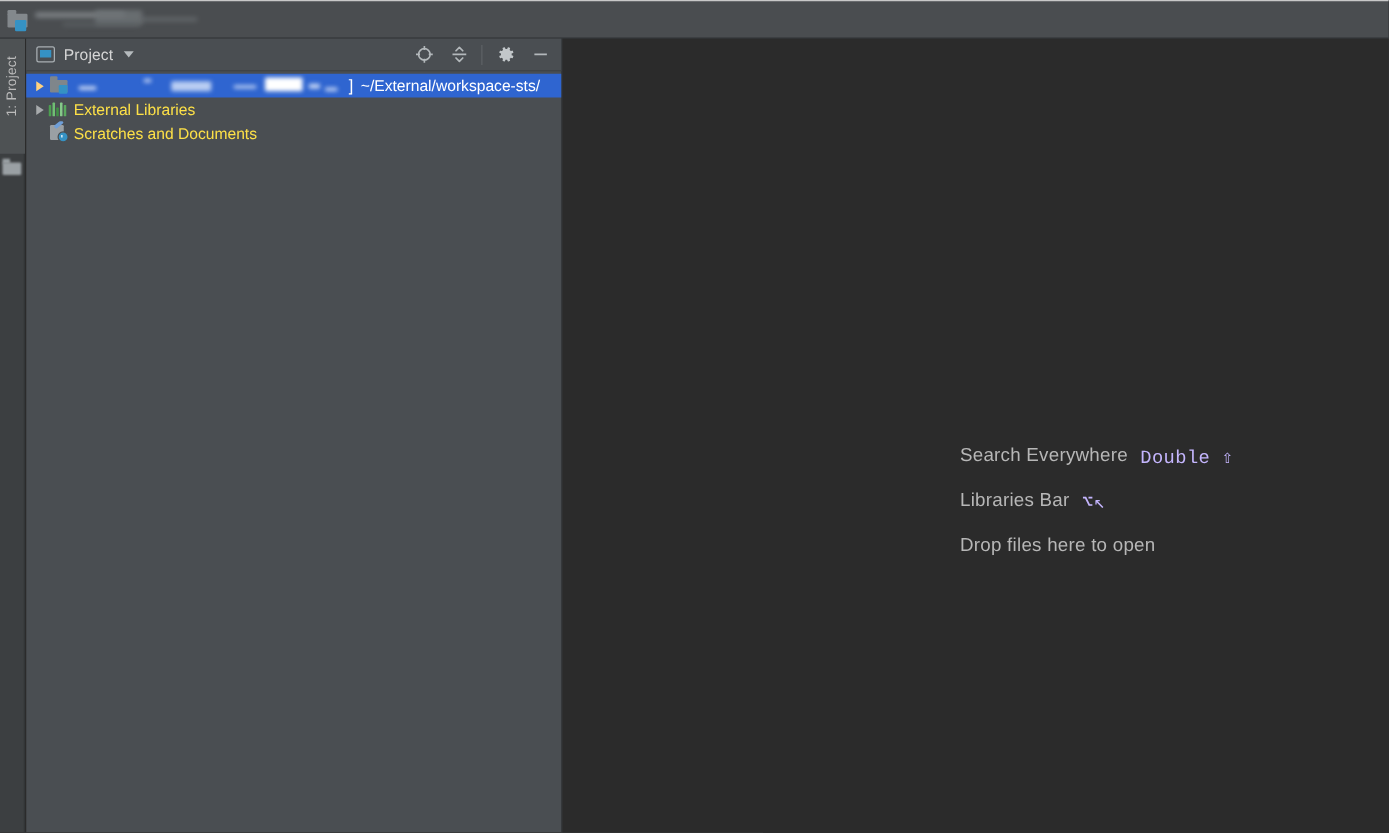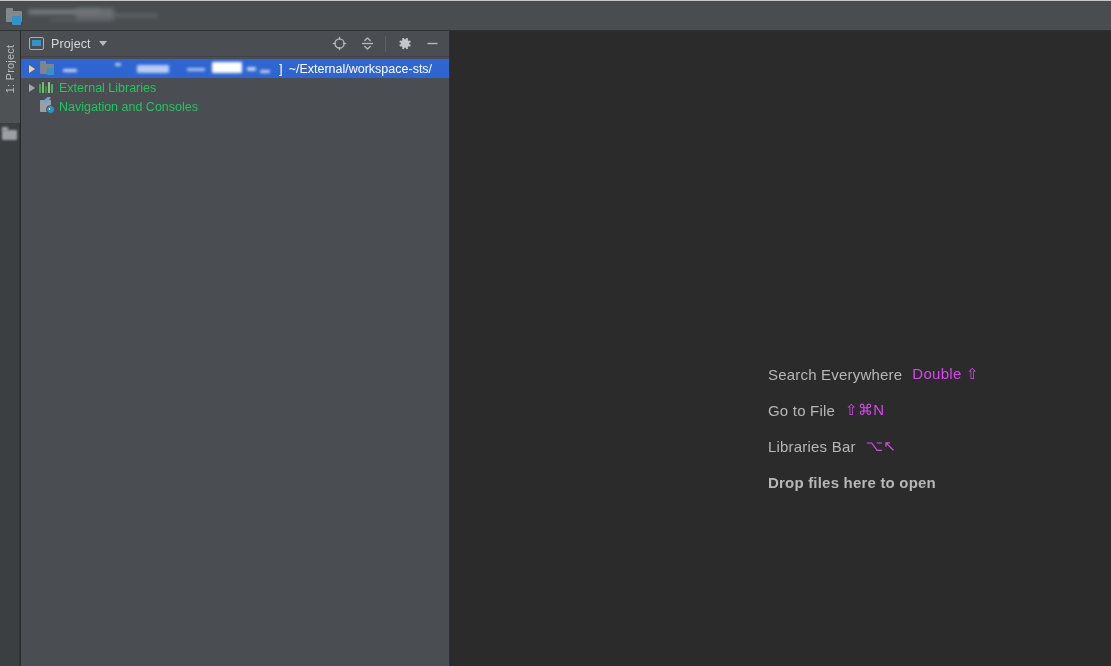--- a/index.html
+++ b/index.html
@@ -189,21 +189,21 @@
 
   
   .tree { padding-top: 2px; }
   .tree-row {
     position: relative;
     height: 19px;
     display: flex;
     align-items: center;
     padding-left: 4px;
     font-size: 12.5px;
-    color: #22c55e;
+    color: #fde047;
     white-space: nowrap;
     overflow: hidden;
   }
   .tree-row.selected {
     background: #2f65d0;
     color: #ffffff;
   }
   .arrow {
     width: 14px;
     flex: 0 0 auto;
@@ -266,33 +266,34 @@
     height: 635px;
     background: #2b2b2b;
   }
   .shortcut-list {
     position: absolute;
     left: 318px;
     top: 325px;
   }
   .shortcut-row {
     display: flex;
-    align-items: center;
+    align-items: flex-start;
     height: 36px;
     font-size: 15px;
     color: #b7b7b7;
     white-space: nowrap;
   }
   .shortcut-name { letter-spacing: .2px; }
   .shortcut-keys {
-    color: #d946ef;
+    color: #c4b5fd;
     margin-left: 10px;
     letter-spacing: .3px;
-  }
-  .shortcut-row.plain .shortcut-name { color: #b7b7b7; font-weight: bold; }
+    font-family: Liberation Mono, monospace;
+  }
+  .shortcut-row.plain .shortcut-name { color: #b7b7b7; }
 </style>
 </head>
 <body>
 
 <div id="app">
 
   <div class="titlebar">
     <div class="title-folder-icon">
       <div class="ftab"></div>
       <div class="fbody"></div>
@@ -397,38 +398,34 @@
 
       <div class="tree-row">
         <div class="arrow blank">
             <i></i>
           </div>
         <div class="t-icon scr-icon">
           <div class="page"></div>
           <div class="pen"></div>
           <div class="clock"></div>
         </div>
-        <span class="tree-label">Navigation and Consoles</span>
+        <span class="tree-label">Scratches and Documents</span>
       </div>
 
     </div>
   </div>
 
   <div class="editor">
     <div class="shortcut-list">
 
       <div class="shortcut-row">
         <span class="shortcut-name">Search Everywhere</span>
         <span class="shortcut-keys">Double ⇧</span>
       </div>
 
-      <div class="shortcut-row">
-        <span class="shortcut-name">Go to File</span>
-        <span class="shortcut-keys">⇧⌘N</span>
-      </div>
 
 
       <div class="shortcut-row">
         <span class="shortcut-name">Libraries Bar</span>
         <span class="shortcut-keys">⌥↖</span>
       </div>
 
       <div class="shortcut-row plain">
         <span class="shortcut-name">Drop files here to open</span>
       </div>

